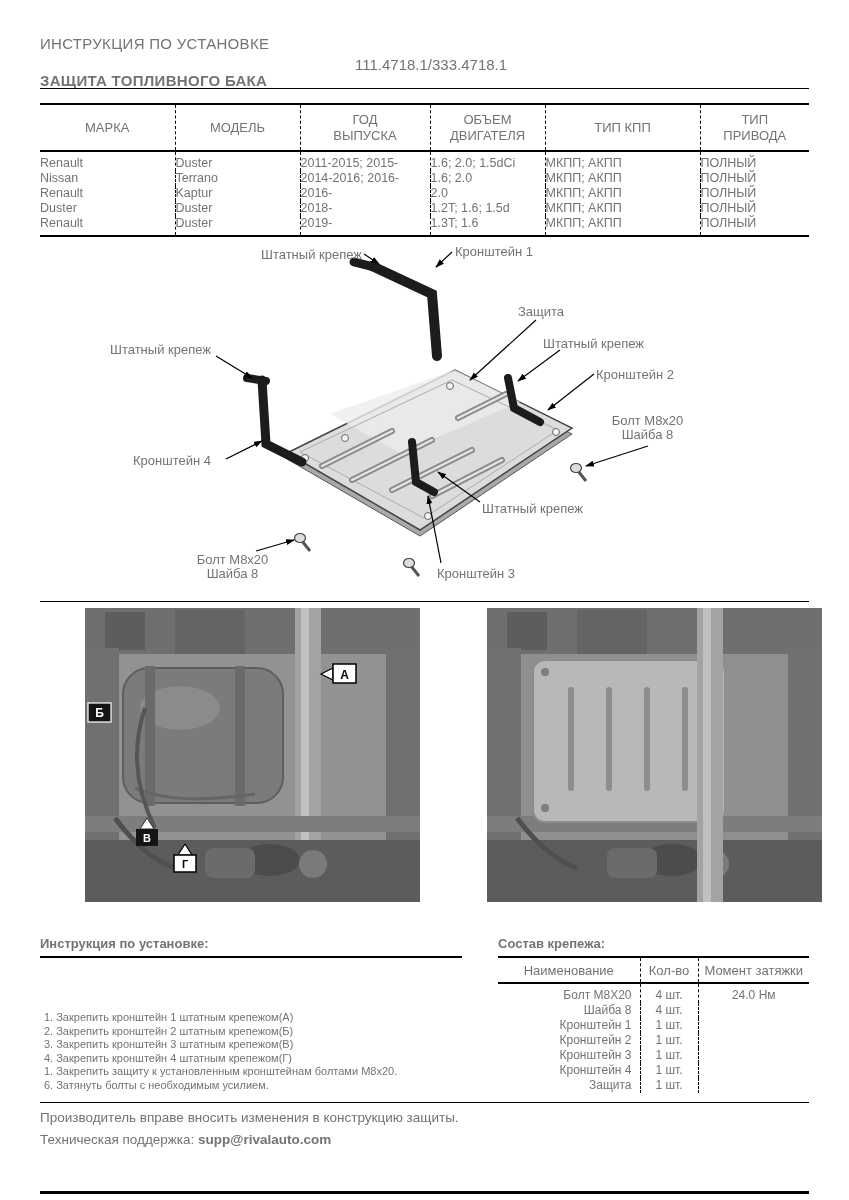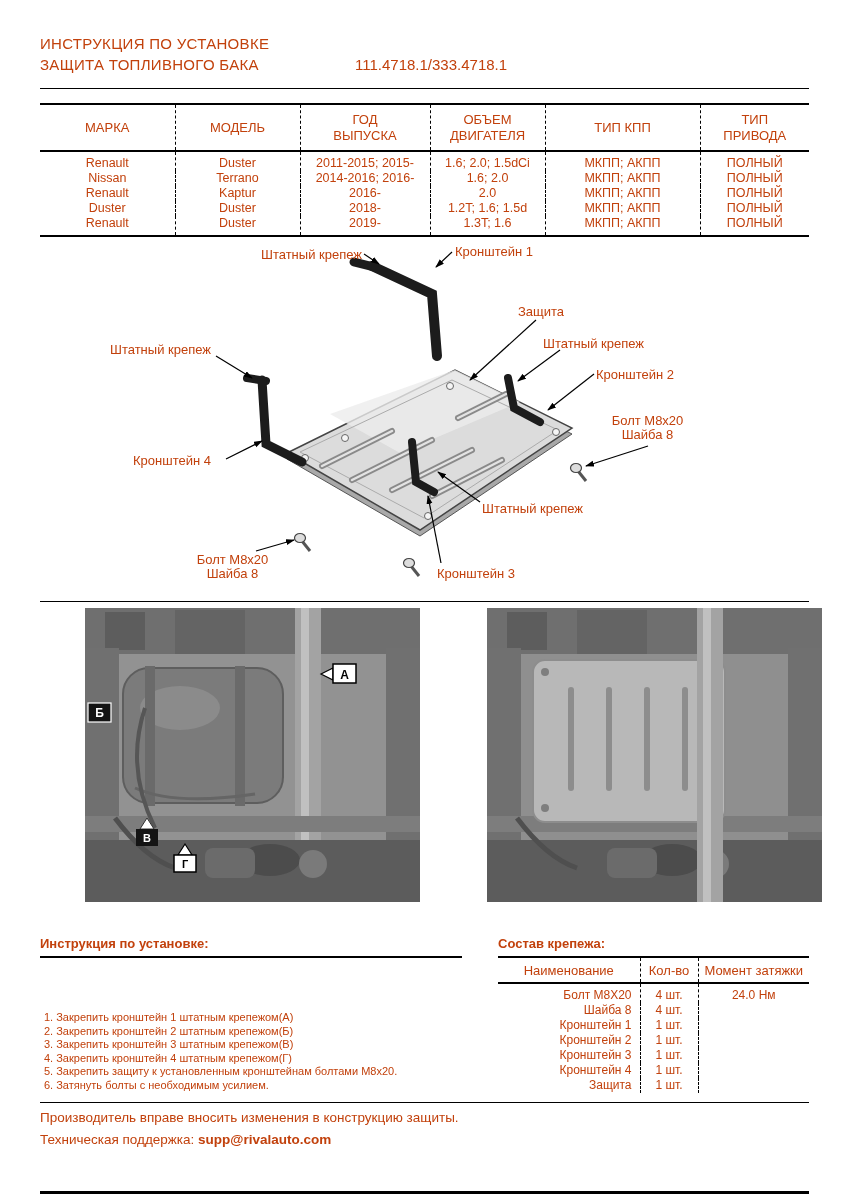--- a/index.html
+++ b/index.html
@@ -1,26 +1,26 @@
 <!DOCTYPE html>
 <html><head>
 <meta charset="utf-8">
 <style>
   html,body{margin:0;padding:0;background:#ffffff;}
   .page{position:relative;width:849px;height:1200px;background:#fff;
-        font-family:"Liberation Sans","DejaVu Sans",sans-serif;color:#c2410c;overflow:hidden;}
+        font-family:"Liberation Sans","DejaVu Sans",sans-serif;color:#737373;overflow:hidden;}
   .rule{position:absolute;background:#000;}
   .hdr1{position:absolute;left:40px;top:35px;font-size:15px;letter-spacing:.3px;}
-  .hdr2{position:absolute;left:40px;top:56px;font-size:15px;font-weight:normal;letter-spacing:.3px;}
+  .hdr2{position:absolute;left:40px;top:72px;font-size:15px;font-weight:bold;letter-spacing:.3px;}
   .part{position:absolute;left:355px;top:56px;font-size:15px;font-weight:normal;}
 
   table.fitment{position:absolute;left:40px;top:103px;width:769px;border-collapse:collapse;table-layout:fixed;}
   .fitment th{border-top:2px solid #000;border-bottom:2px solid #000;font-size:13px;font-weight:normal;
               text-align:center;vertical-align:middle;height:45px;white-space:pre-line;line-height:16px;padding:0;}
-  .fitment td{font-size:12.5px;text-align:center;height:15px;line-height:15px;padding:0;}
+  .fitment td{font-size:12.5px;height:15px;line-height:15px;padding:0;}
   .fitment tbody tr:first-child td{padding-top:4px;}
   .fitment tbody tr:last-child td{border-bottom:2px solid #000;padding-bottom:4px;}
   .fitment td,.fitment th{border-left:1px dashed #000;}
   .fitment td:first-child,.fitment th:first-child{border-left:none;}
 
   .diagram{position:absolute;left:0;top:238px;width:849px;height:364px;}
   .diagram svg{position:absolute;left:0;top:0;}
   .dlabel{position:absolute;font-size:13px;white-space:nowrap;}
   .dlabel.two{white-space:normal;text-align:center;line-height:14px;}
 
@@ -296,21 +296,21 @@
     </svg>
   </div>
 
   <div class="sec-title" style="left:40px;top:936px">Инструкция по установке:</div>
   <div class="rule" style="left:40px;top:956px;width:422px;height:1.5px"></div>
   <div class="steps">
     <div class="step">1. Закрепить кронштейн 1 штатным крепежом(А)</div>
     <div class="step">2. Закрепить кронштейн 2 штатным крепежом(Б)</div>
     <div class="step">3. Закрепить кронштейн 3 штатным крепежом(В)</div>
     <div class="step">4. Закрепить кронштейн 4 штатным крепежом(Г)</div>
-    <div class="step">5. Закрепить защиту к установленным кронштейнам болтами М8х20.</div>
+    <div class="step">1. Закрепить защиту к установленным кронштейнам болтами М8х20.</div>
     <div class="step">6. Затянуть болты с необходимым усилием.</div>
   </div>
 
   <div class="sec-title" style="left:498px;top:936px">Состав крепежа:</div>
   <div class="rule" style="left:498px;top:956px;width:311px;height:1.5px"></div>
   <table class="parts">
     <colgroup>
         <col style="width:142px">
         <col style="width:58px">
         <col style="width:111px">

